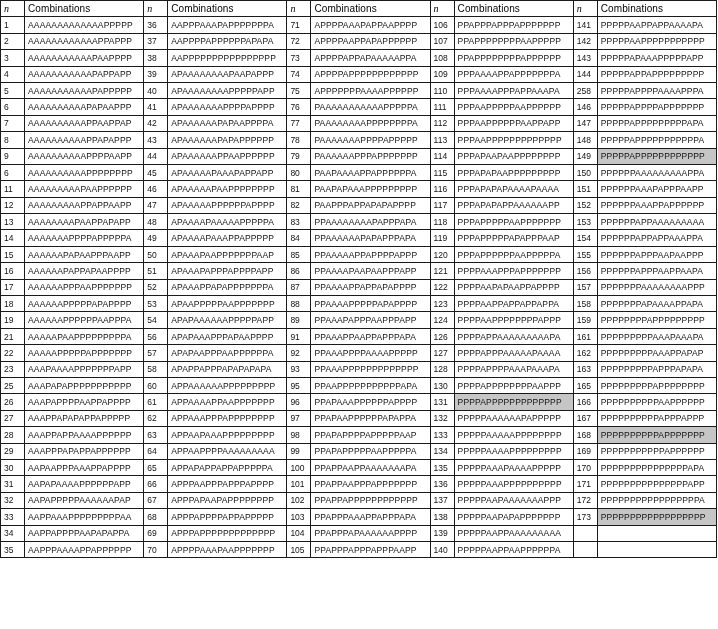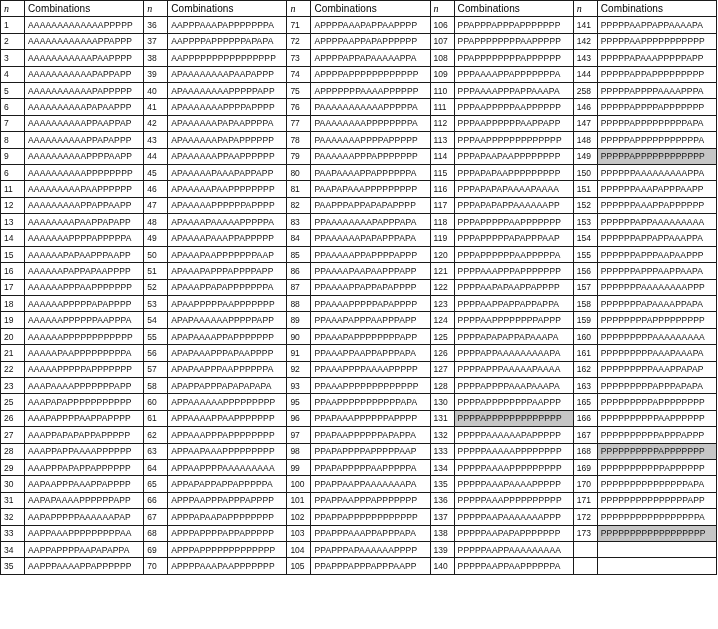--- a/index.html
+++ b/index.html
@@ -277,32 +277,20 @@
           <td class="ncell">54</td>
           <td class="ccell">APAPAAAAAAPPPPPAPP</td>
           <td class="ncell">89</td>
           <td class="ccell">PPAAAPAPPPAAPPPAPP</td>
           <td class="ncell">124</td>
           <td class="ccell">PPPPAAPPPPPPPPAPPP</td>
           <td class="ncell">159</td>
           <td class="ccell">PPPPPPPPAPPPPPPPPP</td>
         </tr>
         <tr>
-          <td class="ncell">20</td>
-          <td class="ccell">AAAAAAPPPPPPPPPPPP</td>
-          <td class="ncell">55</td>
-          <td class="ccell">APAPAAAAPPAPPPPPPP</td>
-          <td class="ncell">90</td>
-          <td class="ccell">PPAAAPAPPPPPPPPAPP</td>
-          <td class="ncell">125</td>
-          <td class="ccell">PPPPAPAPAPPAPAAAPA</td>
-          <td class="ncell">160</td>
-          <td class="ccell">PPPPPPPPPAAAAAAAAA</td>
-        </tr>
-        <tr>
           <td class="ncell">21</td>
           <td class="ccell">AAAAAPAAPPPPPPPPPA</td>
           <td class="ncell">56</td>
           <td class="ccell">APAPAAAPPPAPAAPPPP</td>
           <td class="ncell">91</td>
           <td class="ccell">PPAAAPPAAPPAPPPAPA</td>
           <td class="ncell">126</td>
           <td class="ccell">PPPPAPPAAAAAAAAAPA</td>
           <td class="ncell">161</td>
           <td class="ccell">PPPPPPPPPAAAPAAAPA</td>

